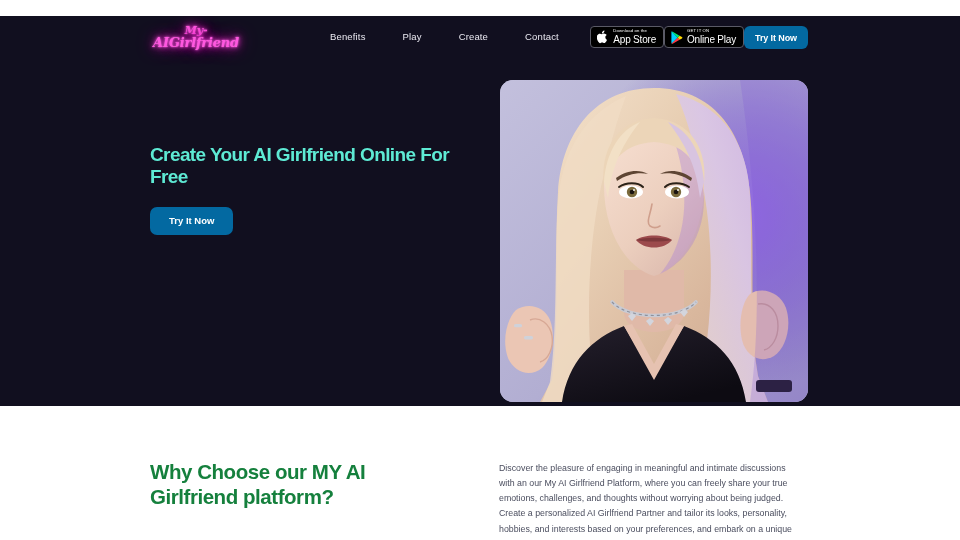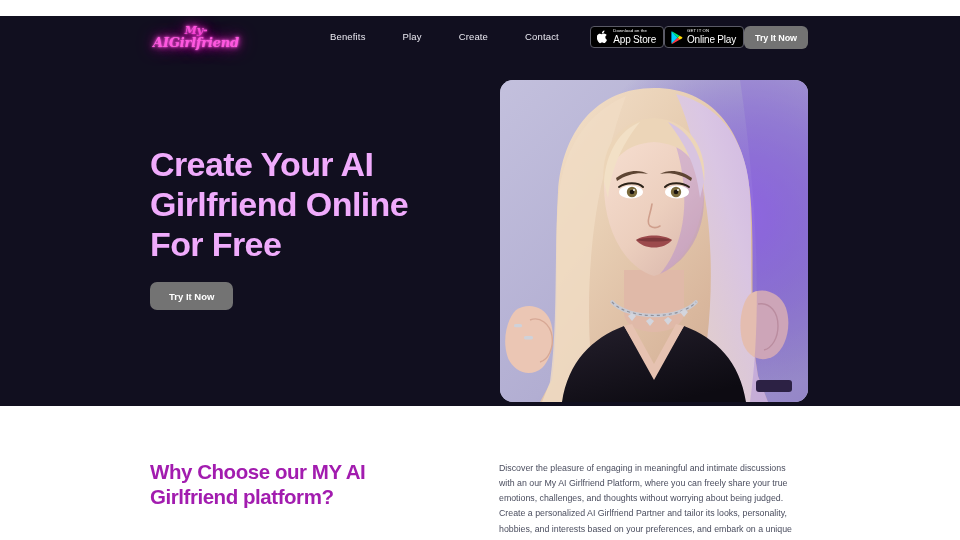--- a/index.html
+++ b/index.html
@@ -130,21 +130,21 @@
   .badge-large {
     color: #ffffff;
     font-size: 10px;
     font-weight: 500;
     letter-spacing: -0.2px;
     white-space: nowrap;
   }
   .badge-small-caps { text-transform: uppercase; }
 
   .btn-pink {
-    background: #737373;
+    background: #0369a1;
     color: #ffffff;
     border: none;
     border-radius: 6px;
     font-family: "Liberation Sans", sans-serif;
     font-weight: bold;
     cursor: pointer;
     white-space: nowrap;
   }
   .btn-header {
     height: 23px;
@@ -154,22 +154,22 @@
   }
 
   
   .hero-copy {
     position: absolute;
     left: 150px;
     top: 128px;
     width: 300px;
   }
   .hero-title {
-    color: #f0abfc;
-    font-size: 34px;
+    color: #5eead4;
+    font-size: 19px;
     font-weight: bold;
     line-height: 1.18;
     letter-spacing: -0.6px;
     margin-bottom: 18px;
   }
   .hero-sub {
     color: #c9c7d6;
     font-size: 9.2px;
     line-height: 1.62;
     width: 305px;
@@ -202,21 +202,21 @@
     left: 0;
     width: 960px;
     height: 134px;
     background: #ffffff;
   }
   .about-title {
     position: absolute;
     left: 150px;
     top: 54px;
     width: 250px;
-    color: #a21caf;
+    color: #15803d;
     font-size: 20.5px;
     font-weight: bold;
     line-height: 1.2;
     letter-spacing: -0.45px;
   }
   .about-body {
     position: absolute;
     left: 499px;
     top: 55px;
     width: 300px;

